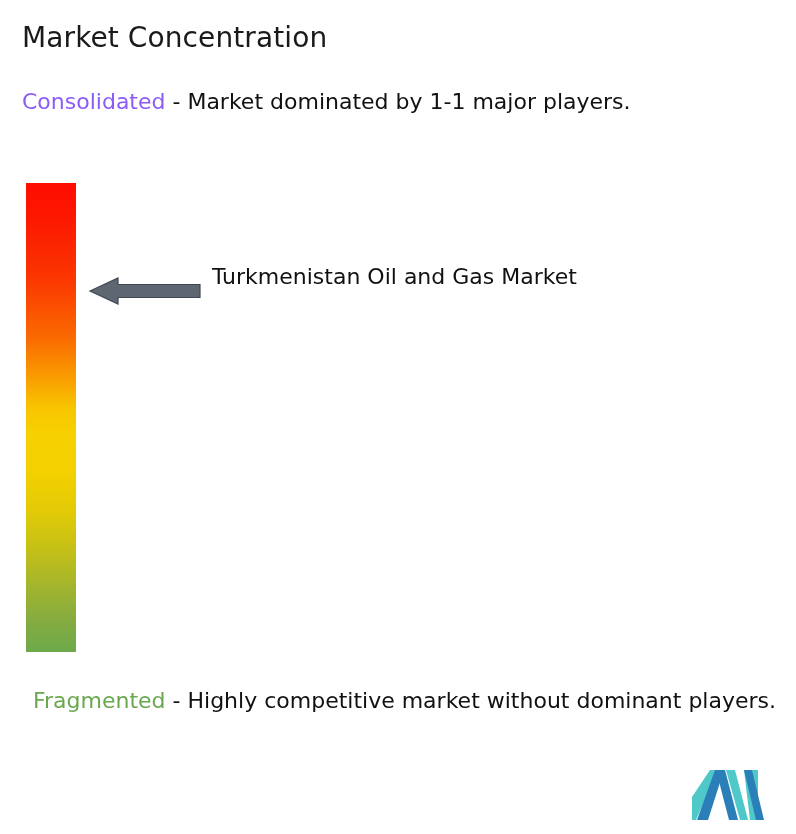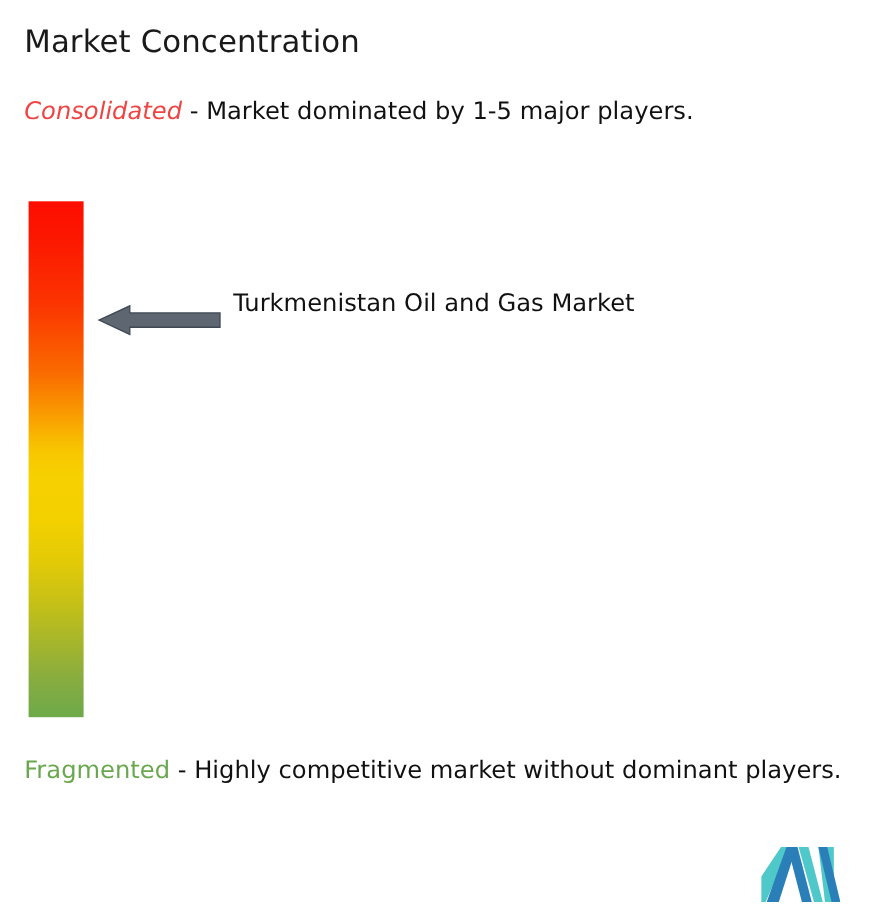--- a/index.html
+++ b/index.html
@@ -40,22 +40,21 @@
   .legend-top {
     position: absolute;
     left: 22px;
     top: 86px;
     width: 740px;
     font-size: 22px;
     line-height: 31px;
     color: #111111;
   }
   .legend-term-consolidated {
-    color: #ef4444;
-    font-style: italic;
+    color: #8b5cf6;
   }
   .legend-term-fragmented {
     color: #6aa84f;
   }
   .legend-desc {
     color: #111111;
   }
 
   
   .gradient-bar {
@@ -104,20 +103,21 @@
 
   
   .legend-bottom {
     position: absolute;
     left: 22px;
     top: 685px;
     width: 765px;
     font-size: 22px;
     line-height: 31px;
     color: #111111;
+    text-align: center;
   }
 
   
   .source-row {
     position: absolute;
     left: 22px;
     top: 783px;
     font-size: 20px;
     line-height: 26px;
     color: #7b7b7b;
@@ -135,21 +135,21 @@
   }
 </style>
 </head>
 <body>
 
 <div class="canvas">
 
   <div class="chart-title">Market Concentration</div>
 
   <div class="legend-top">
-    <span class="legend-term-consolidated">Consolidated</span><span class="legend-desc"> - Market dominated by 1-5 major players.</span>
+    <span class="legend-term-consolidated">Consolidated</span><span class="legend-desc"> - Market dominated by 1-1 major players.</span>
   </div>
 
   <div class="gradient-bar"></div>
 
   <div class="callout-arrow">
     <svg width="114" height="34" viewBox="0 0 114 34" xmlns="http://www.w3.org/2000/svg">
       <polygon points="2,17 30,4 30,10.5 112,10.5 112,23.5 30,23.5 30,30" fill="#5d6671" stroke="#3f4853" stroke-width="1.2" stroke-linejoin="miter"></polygon>
     </svg>
   </div>
 

